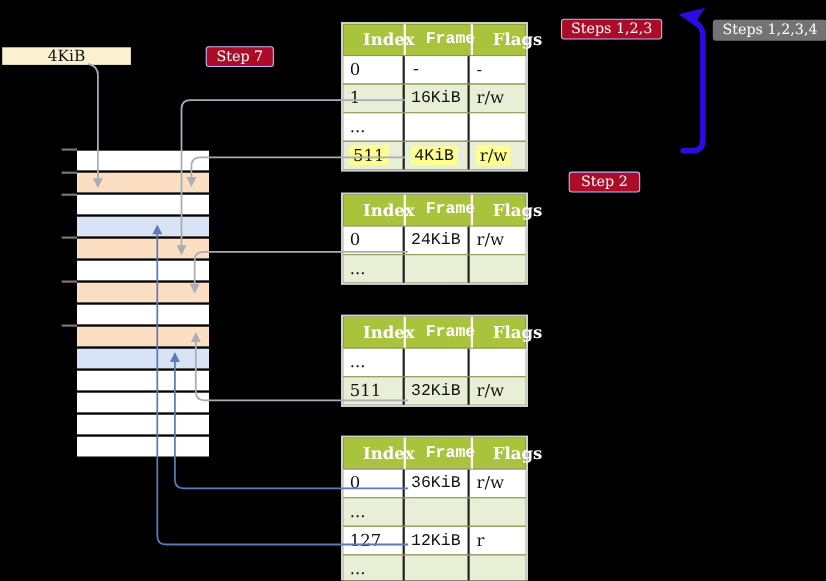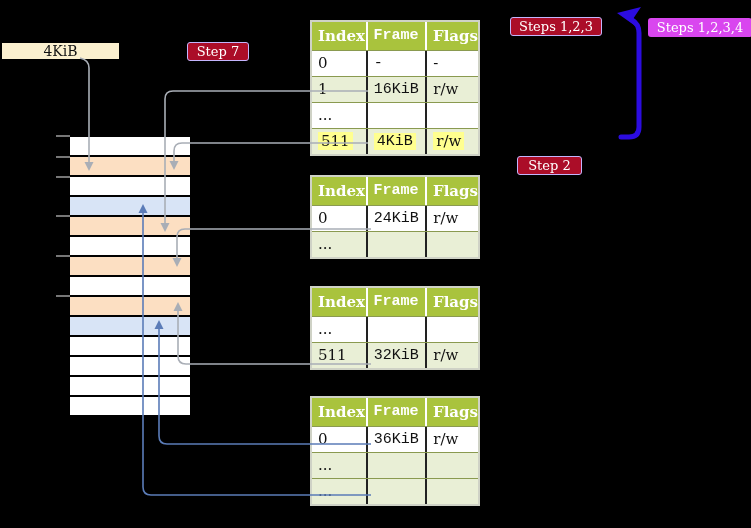--- a/index.html
+++ b/index.html
@@ -5,39 +5,39 @@
   html,body{margin:0;padding:0;background:#000;}
   #canvas{position:relative;width:751px;height:528px;background:#000;overflow:hidden;
           font-family:"DejaVu Serif","Liberation Serif",serif;}
   
   .mem-label{position:absolute;left:2px;top:43px;width:117px;height:16px;
              background:#fbf0cf;color:#111;font-size:14px;line-height:16px;text-align:center;}
   
   .badge{position:absolute;color:#fff;font-size:13px;line-height:17px;text-align:center;
          border-radius:3px;padding:0 4px;white-space:nowrap;}
   .badge.red{background:#ab0d28;border:1px solid #c4b5fd;}
-  .badge.blue{background:#d946ef;}
+  .badge.blue{background:#737373;}
   #badge-step0{left:187px;top:42px;width:52px;}
   #badge-steps123{left:510px;top:17px;width:82px;}
   #badge-steps1234{left:648px;top:18px;width:96px;height:19px;line-height:19px;}
   #badge-step4{left:517px;top:156px;width:55px;}
   
   #memcol{position:absolute;left:70px;top:137px;width:120px;z-index:1;background:#000;}
   .mrow{width:120px;height:18px;border-top:2px solid #000;}
   .mrow:first-child{border-top:none;}
   .mrow.white{background:#ffffff;}
   .mrow.orange{background:#fcdfc2;}
   .mrow.blue{background:#d8e4f6;}
   .tick{position:absolute;left:56px;width:14px;height:2px;background:#777;}
   
   .ptable{position:absolute;left:310px;width:170px;border:2px solid #cfd2c6;
           border-collapse:collapse;z-index:2;box-sizing:border-box;}
   .ptable .hrow{display:flex;height:28px;background:#a9c33d;}
   .ptable .hcell{color:#fff;font-weight:bold;font-size:15px;line-height:28px;
-                 padding-left:6px;box-sizing:border-box;border-right:2px solid #fff;}
+                 padding-left:18px;box-sizing:border-box;border-right:2px solid #fff;}
   .ptable .hcell:last-child{border-right:none;}
   .ptable .brow{display:flex;height:26px;border-top:1px solid #8a9a50;box-sizing:border-box;}
   .ptable .brow.w{background:#ffffff;}
   .ptable .brow.g{background:#e9efd6;}
   .ptable .bcell{font-size:15px;line-height:25px;color:#111;padding-left:6px;
                  box-sizing:border-box;border-right:2px solid #222;overflow:hidden;}
   .ptable .bcell:last-child{border-right:none;}
   .hl{background:#ffff8f;padding:0 3px;}
   .c1{width:57px;} .c2{width:61px;font-family:Liberation Mono, monospace;} .c3{width:52px;}
   #overlay{position:absolute;left:0;top:0;width:751px;height:528px;z-index:3;pointer-events:none;}
@@ -149,20 +149,25 @@
         <div class="brow w">
           <div class="bcell c1">0</div>
           <div class="bcell c2">36KiB</div>
           <div class="bcell c3">r/w</div>
         </div>
         <div class="brow g">
           <div class="bcell c1">...</div>
           <div class="bcell c2"></div>
           <div class="bcell c3"></div>
         </div>
+        <div class="brow w">
+          <div class="bcell c1">127</div>
+          <div class="bcell c2">12KiB</div>
+          <div class="bcell c3">r</div>
+        </div>
         <div class="brow g">
           <div class="bcell c1">...</div>
           <div class="bcell c2"></div>
           <div class="bcell c3"></div>
         </div>
       </div>
     </div>
 
   <svg id="overlay" viewBox="0 0 751 528" xmlns="http://www.w3.org/2000/svg">
 

